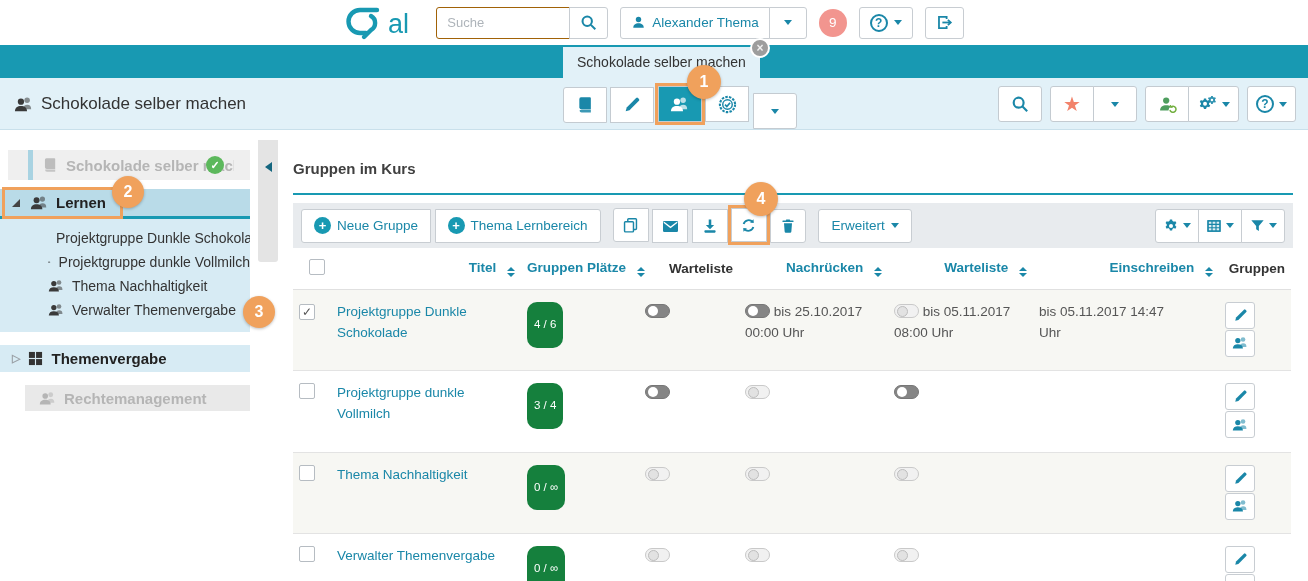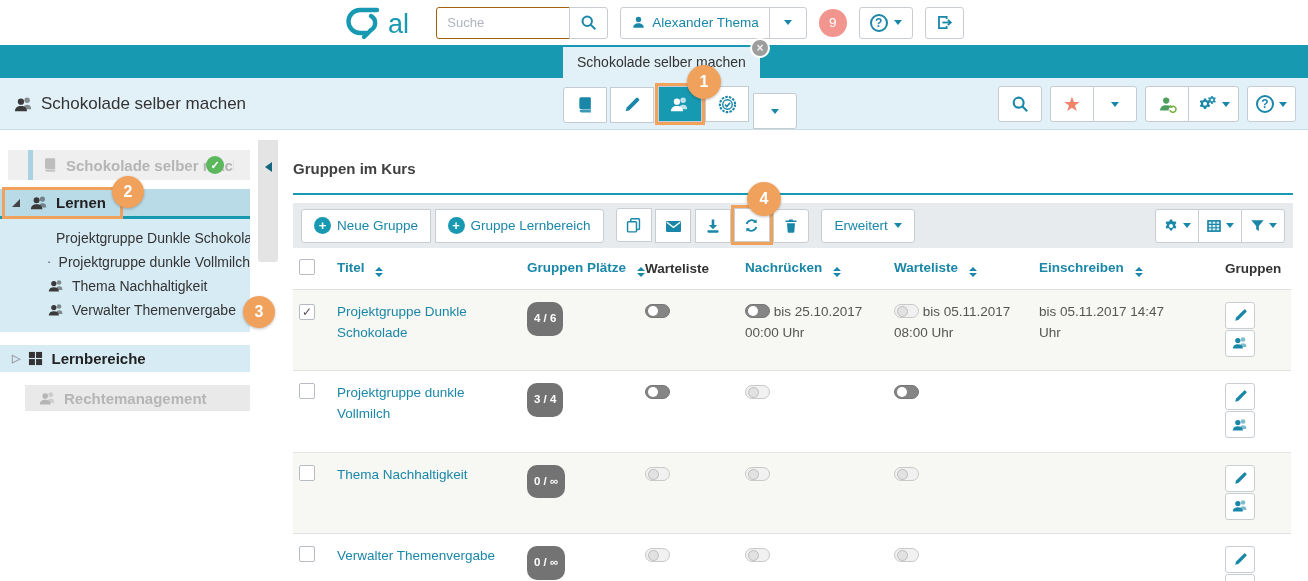--- a/index.html
+++ b/index.html
@@ -74,31 +74,31 @@
   .joined .tbtn{border-radius:0;margin-left:-1px}
   .joined .tbtn:first-child{border-radius:3px 0 0 3px;margin-left:0}
   .joined .tbtn:last-child{border-radius:0 3px 3px 0}
   .gap{margin-left:12px}
   .plus{width:17px;height:17px;border-radius:50%;background:#1899B2;color:#fff;font-weight:bold;font-size:13px;line-height:17px;text-align:center;flex:0 0 17px}
   .anno-outline{box-shadow:0 0 0 3px #F0A15C;position:relative;z-index:2}
   .mt-right{display:flex}
 
   
   table.grp{border-collapse:collapse;table-layout:fixed;width:998px;margin-top:0}
-  thead th{font-size:13.5px;font-weight:bold;text-align:left;padding:11px 6px;border-bottom:1px solid #E0E0E0;white-space:nowrap}
+  thead th{font-size:13.5px;font-weight:bold;text-align:right;padding:11px 6px;border-bottom:1px solid #E0E0E0;white-space:nowrap}
   th.sortable{color:#1A87A8;cursor:pointer}
   th.plain{color:#333}
   td{padding:12px 6px;font-size:13.5px;vertical-align:top;color:#555;line-height:1.55}
   tbody tr{border-top:1px solid #E3E3E3}
   tbody tr:first-child{border-top:none}
   tr.odd{background:#F7F7F3}
   tr.even{background:#fff}
   .cb{display:inline-block;width:16px;height:16px;background:#fff;border:1px solid #B6BCC2;border-radius:2px;font-size:12px;line-height:14px;text-align:center;color:#555;cursor:pointer}
   .title-link{color:#1A87A8;text-decoration:none;cursor:pointer}
-  .pill{display:inline-block;background:#737373;color:#fff;font-weight:bold;font-size:11.5px;padding:10px 7px;border-radius:10px;line-height:1.2}
+  .pill{display:inline-block;background:#15803d;color:#fff;font-weight:normal;font-size:11.5px;padding:16px 7px;border-radius:10px;line-height:1.2}
   .toggle{display:inline-block;width:25px;height:14px;border-radius:8px;position:relative;vertical-align:-2px;cursor:pointer}
   .toggle::after{content:"";position:absolute;width:10px;height:10px;border-radius:50%;top:1px;left:2px}
   .toggle.on{background:#858585;border:1px solid #777}
   .toggle.on::after{background:#fff}
   .toggle.off{background:#F1F1F1;border:1px solid #C9C9C9}
   .toggle.off::after{background:#E2E2E2;border:1px solid #BDBDBD;width:9px;height:9px}
   .ein-text{display:inline-block;max-width:150px}
   .act-btn{width:30px;height:27px;background:#fff;border:1px solid #C8CDD2;border-radius:3px;display:inline-flex;align-items:center;justify-content:center;color:#1A87A8;margin-right:5px;cursor:pointer}
   .sort{display:inline-flex;flex-direction:column;gap:2px;margin-left:7px;vertical-align:1px}
   .s-up{width:0;height:0;border-left:4px solid transparent;border-right:4px solid transparent;border-bottom:4px solid #1A87A8}
@@ -337,21 +337,21 @@
         </div>
 
       <div class="tree-item tree-sec">
         <span class="tri-collapsed">▷</span>
         <svg class="ic" style="margin-right:8px;flex:0 0 15px" width="15" height="15" viewBox="0 0 16 16" fill="#333">
             <rect x="1" y="1" width="6.4" height="6.4"></rect>
             <rect x="8.6" y="1" width="6.4" height="6.4"></rect>
             <rect x="1" y="8.6" width="6.4" height="6.4"></rect>
             <rect x="8.6" y="8.6" width="6.4" height="6.4"></rect>
           </svg>
-        <span>Lernbereiche</span>
+        <span>Themenvergabe</span>
       </div>
 
       <div class="tree-item tree-gray">
         <svg class="ic" width="17" height="17" viewBox="0 0 20 20" fill="#B5B5B5">
             <g opacity=".55">
               <circle cx="13.8" cy="5.6" r="2.9"></circle>
               <path d="M9.5 15c0-3.3 1.9-4.8 4.6-4.8 2.4 0 4 1.3 4 4.8z"></path>
             </g>
             <circle cx="7.3" cy="7" r="3.3"></circle>
             <path d="M1 17c0-3.7 2.6-5.5 6.3-5.5S13.7 13.3 13.7 17z"></path>
@@ -369,21 +369,21 @@
 
       <div class="main-toolbar">
         <div class="mt-left">
           <span class="joined">
             <button class="tbtn">
               <span class="plus">+</span>
               <span>Neue Gruppe</span>
             </button>
             <button class="tbtn">
               <span class="plus">+</span>
-              <span>Gruppe Lernbereich</span>
+              <span>Thema Lernbereich</span>
             </button>
           </span>
           <span class="joined gap">
             <button class="tbtn icon-only">
               <svg class="ic" width="17" height="17" viewBox="0 0 20 20" fill="none" stroke="#1A87A8" stroke-width="1.7">
                   <rect x="3" y="5.5" width="10.5" height="12" rx="1"></rect>
                   <path d="M6.8 5.5V3a1 1 0 0 1 1-1h8.2a1 1 0 0 1 1 1v10.6a1 1 0 0 1-1 1h-2.4"></path>
                 </svg>
             </button>
             <button class="tbtn icon-only">

